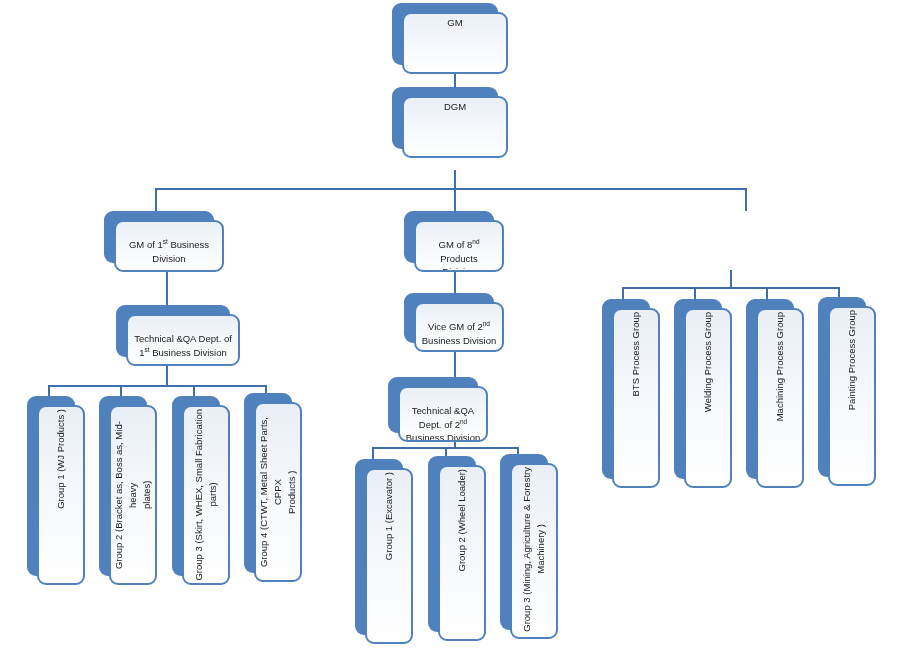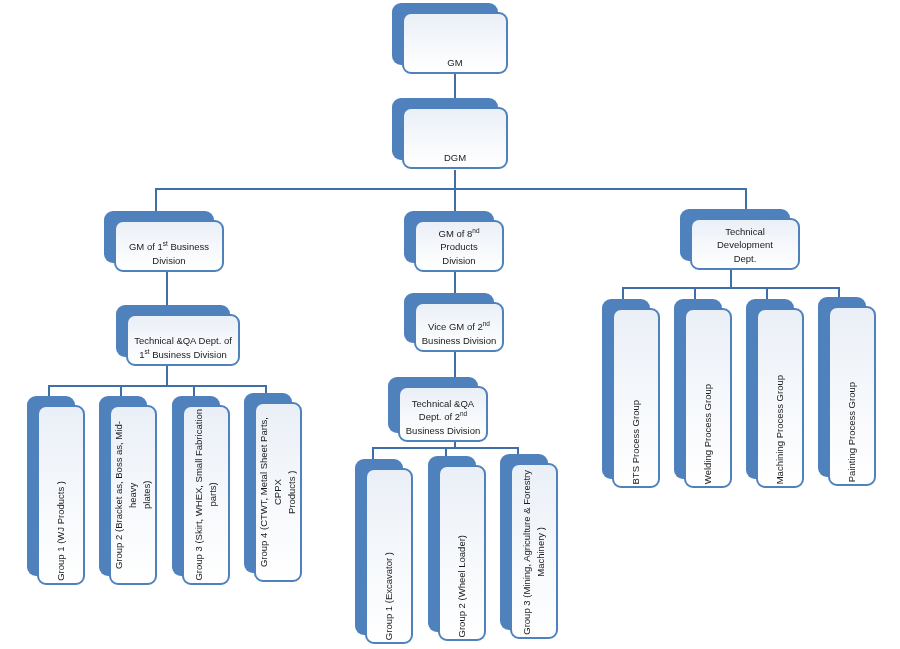--- a/index.html
+++ b/index.html
@@ -43,21 +43,21 @@
     position: absolute;
     left: 10px;
     top: 9px;
     width: 100%;
     height: 100%;
     box-sizing: border-box;
     background: linear-gradient(180deg, #eaeff7 0%, #f4f7fb 45%, #ffffff 100%);
     border: 2px solid #4f81bd;
     border-radius: 9px;
     display: flex;
-    align-items: flex-end;
+    align-items: flex-start;
     justify-content: center;
     overflow: hidden;
   }
   .node .label {
     color: #1a1a1a;
     font-size: 9.5px;
     line-height: 1.45;
     text-align: center;
     padding: 2px 5px;
     white-space: pre-line;
@@ -115,21 +115,21 @@
   <div class="conn v" style="left:766px; top:287px; height:13px;"></div>
   <div class="conn v" style="left:838px; top:287px; height:11px;"></div>
 
   <div class="node" style="left:392px; top:3px; width:106px; height:62px;">
     <div class="shadow"></div>
     <div class="face">
       <div class="label">GM</div>
     </div>
   </div>
 
-  <div class="node" style="left:392px; top:98px; width:106px; height:62px;text-decoration:underline;">
+  <div class="node" style="left:392px; top:87px; width:106px; height:62px;text-decoration:underline;">
     <div class="shadow"></div>
     <div class="face">
       <div class="label">DGM</div>
     </div>
   </div>
 
   <div class="node" style="left:104px; top:211px; width:110px; height:52px;">
     <div class="shadow"></div>
     <div class="face">
       <div class="label">
@@ -142,27 +142,20 @@
   <div class="node" style="left:404px; top:211px; width:90px; height:52px;">
     <div class="shadow"></div>
     <div class="face">
       <div class="label">
         <span>GM of 8</span><sup>nd</sup><span> Products
 Division</span>
       </div>
     </div>
   </div>
 
-  <div class="node" style="left:680px; top:209px; width:110px; height:52px;">
-    <div class="shadow"></div>
-    <div class="face">
-      <div class="label">Technical Development
-Dept.</div>
-    </div>
-  </div>
 
   <div class="node" style="left:116px; top:305px; width:114px; height:52px;">
     <div class="shadow"></div>
     <div class="face">
       <div class="label">
         <span>Technical &amp;QA Dept. of
 1</span><sup>st</sup><span> Business Division</span>
       </div>
     </div>
   </div>

